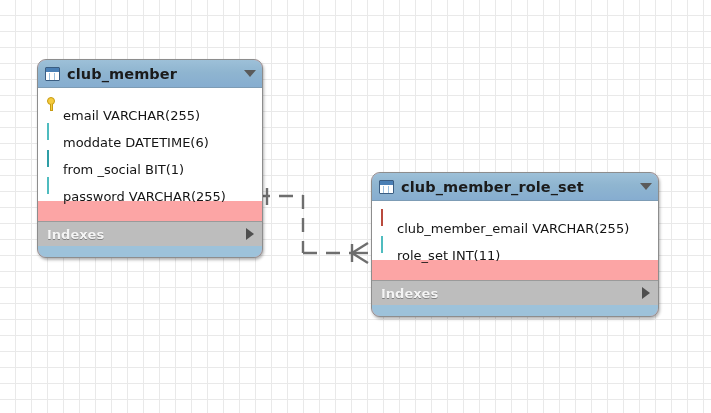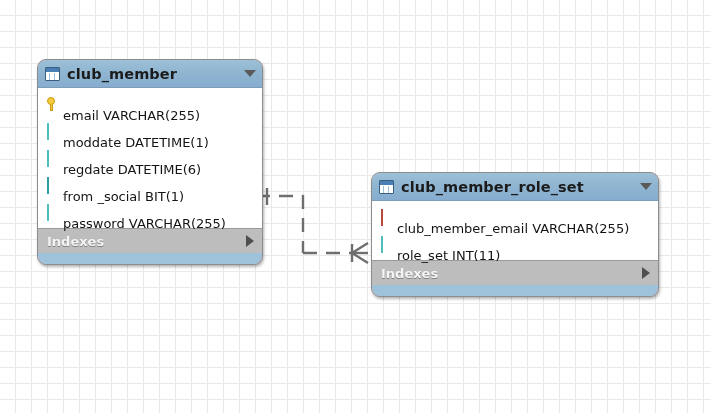--- a/index.html
+++ b/index.html
@@ -99,20 +99,21 @@
     content:"";position:absolute;left:5px;top:7px;
     width:3px;height:7px;background:#f5cb3e;border:1px solid #c79b12;
     border-top:none;box-sizing:border-box;
   }
   .tbl-foot{
     height:24px;
     background:#bdbdbd;
     border-top:1px solid #9a9a9a;
     display:flex;align-items:center;
     padding:0 8px 0 9px;
+    margin-top:20px;
   }
   .foot-label{
     font-size:13px;font-weight:bold;color:#f4f4f4;
     text-shadow:0 1px 0 rgba(80,80,80,.55);
   }
   .foot-caret{
     margin-left:auto;width:0;height:0;
     border-top:6px solid transparent;
     border-bottom:6px solid transparent;
     border-left:8px solid #4f4f4f;
@@ -155,25 +156,21 @@
     <span class="tbl-title">club_member</span>
     <span class="head-caret"></span>
   </div>
   <div class="tbl-body">
     <div class="col">
       <span class="key"></span>
       <span class="col-name">email VARCHAR(255)</span>
     </div>
     <div class="col">
       <span class="gly"><span class="dia hollow"></span></span>
-      <span class="col-name">moddate DATETIME(1)</span>
-    </div>
-    <div class="col">
-      <span class="gly"><span class="dia hollow"></span></span>
-      <span class="col-name">regdate DATETIME(6)</span>
+      <span class="col-name">moddate DATETIME(6)</span>
     </div>
     <div class="col">
       <span class="gly"><span class="dia fill-cyan"></span></span>
       <span class="col-name">from _social BIT(1)</span>
     </div>
     <div class="col">
       <span class="gly"><span class="dia hollow"></span></span>
       <span class="col-name">password VARCHAR(255)</span>
     </div>
   </div>

